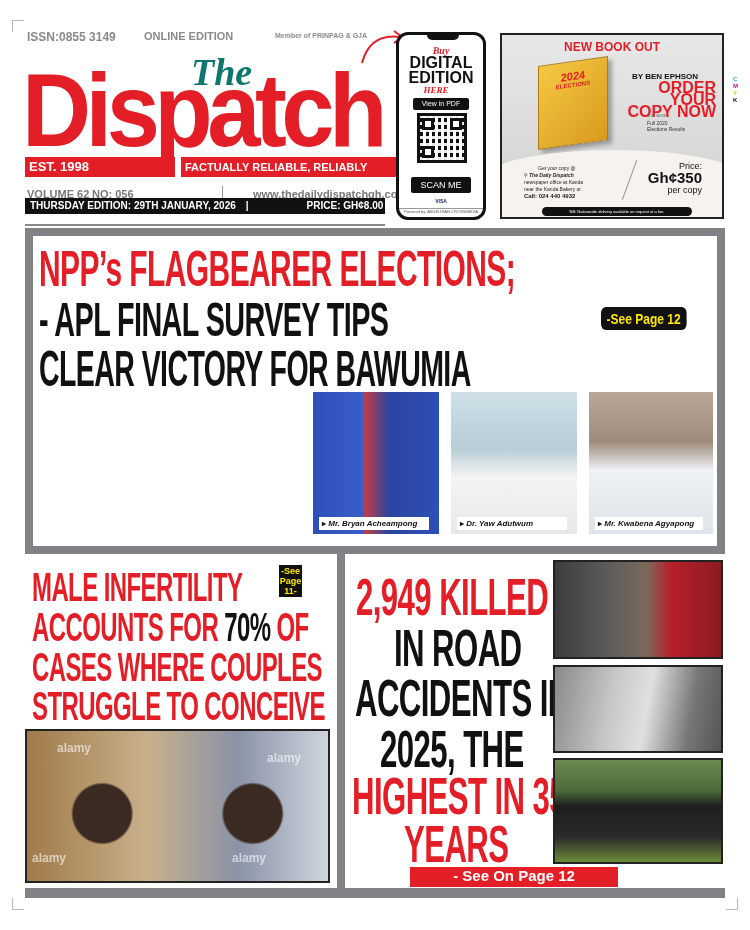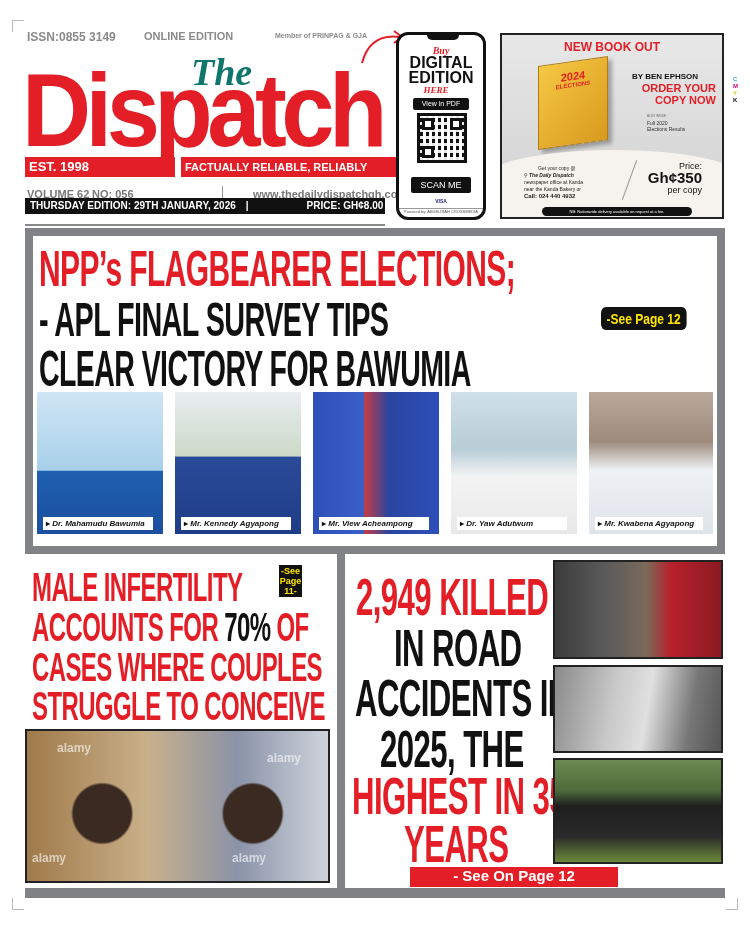--- a/index.html
+++ b/index.html
@@ -101,21 +101,21 @@
   <div class="abs" style="left:0;width:84px;top:173px;text-align:center;font-size:4px;color:#555;border-top:1px solid #999;">Powered by: ABUELIRAH CROSSMEDIA</div>
 </div>
 
 <div class="abs ad">
   <div class="abs" style="left:0;width:220px;top:5px;text-align:center;color:#e41e26;font-weight:bold;font-size:12px;">NEW BOOK OUT</div>
   <div class="abs" style="left:36px;top:26px;width:70px;height:84px;background:linear-gradient(135deg,#f5c842,#d99a1e);transform:skewY(-8deg);border:1px solid #b07d14;box-shadow:4px 4px 4px rgba(0,0,0,0.3);">
     <div style="text-align:center;color:#e41e26;font-weight:bold;font-size:11px;margin-top:8px;">2024</div>
     <div style="text-align:center;color:#e41e26;font-weight:bold;font-size:6px;">ELECTIONS</div>
   </div>
   <div class="abs" style="left:130px;top:37px;font-weight:bold;font-size:8px;">BY BEN EPHSON</div>
-  <div class="abs" style="left:124px;top:47px;color:#e41e26;font-weight:bold;font-size:11px;line-height:12px;text-align:right;width:90px;">
+  <div class="abs" style="left:124px;top:47px;color:#e41e26;font-weight:bold;font-size:16px;line-height:12px;text-align:right;width:90px;">
     <div>ORDER YOUR</div>
     <div>COPY NOW</div>
   </div>
   <div class="abs" style="left:145px;top:79px;font-size:3px;color:#666;">ALSO INSIDE:</div>
   <div class="abs" style="left:145px;top:85px;font-size:5px;line-height:6px;color:#333;">
     <div>Full 2020</div>
     <div>Elections Results</div>
   </div>
   <div class="abs ad-bottom"></div>
   <div class="abs" style="left:22px;top:130px;font-size:5px;line-height:7px;color:#222;">
@@ -140,28 +140,22 @@
   <div style="color:#d8c800;">Y</div>
   <div style="color:#111;">K</div>
 </div>
 
 <section class="abs main-box">
   <div class="hl story-red" style="top:8px;font-size:50px;transform:scaleX(0.6);">NPP’s FLAGBEARER ELECTIONS;</div>
   <div class="hl story-black" style="top:60px;font-size:48px;transform:scaleX(0.6);">- APL FINAL SURVEY TIPS</div>
   <div class="abs see-pill" style="left:568px;top:71px;transform:scaleX(0.8);transform-origin:left top;">-See Page 12</div>
   <div class="hl story-black" style="top:108px;font-size:50px;transform:scaleX(0.57);">CLEAR VICTORY FOR BAWUMIA</div>
 
-  <div class="photo" style="left:4px;background:linear-gradient(180deg,#cfe6f5 0%,#a8d0ea 55%,#1e5fb0 56%,#1c4f9e 100%);">
-    <div class="caption">Dr. Mahamudu Bawumia</div>
-  </div>
-  <div class="photo" style="left:142px;background:linear-gradient(180deg,#e8eef0 0%,#cdd9c8 45%,#2a4b9a 46%,#1f3c86 100%);">
-    <div class="caption">Mr. Kennedy Agyapong</div>
-  </div>
   <div class="photo" style="left:280px;background:linear-gradient(90deg,#2d4fb8 0%,#3a5ec8 40%,#c43c44 41%,#2a45a0 60%,#2d4fb8 100%);">
-    <div class="caption">Mr. View Acheampong</div>
+    <div class="caption">Mr. Bryan Acheampong</div>
   </div>
   <div class="photo" style="left:418px;background:linear-gradient(180deg,#cfe0e8 0%,#b8cdd6 40%,#f4f4f4 60%,#e8e8e8 100%);">
     <div class="caption">Dr. Yaw Adutwum</div>
   </div>
   <div class="photo" style="left:556px;width:124px;background:linear-gradient(180deg,#b9a89a 0%,#9e8b7c 35%,#eef1f5 55%,#dfe4ea 100%);">
     <div class="caption">Mr. Kwabena Agyapong</div>
   </div>
 </section>
 
 <div class="abs gray-v"></div>

